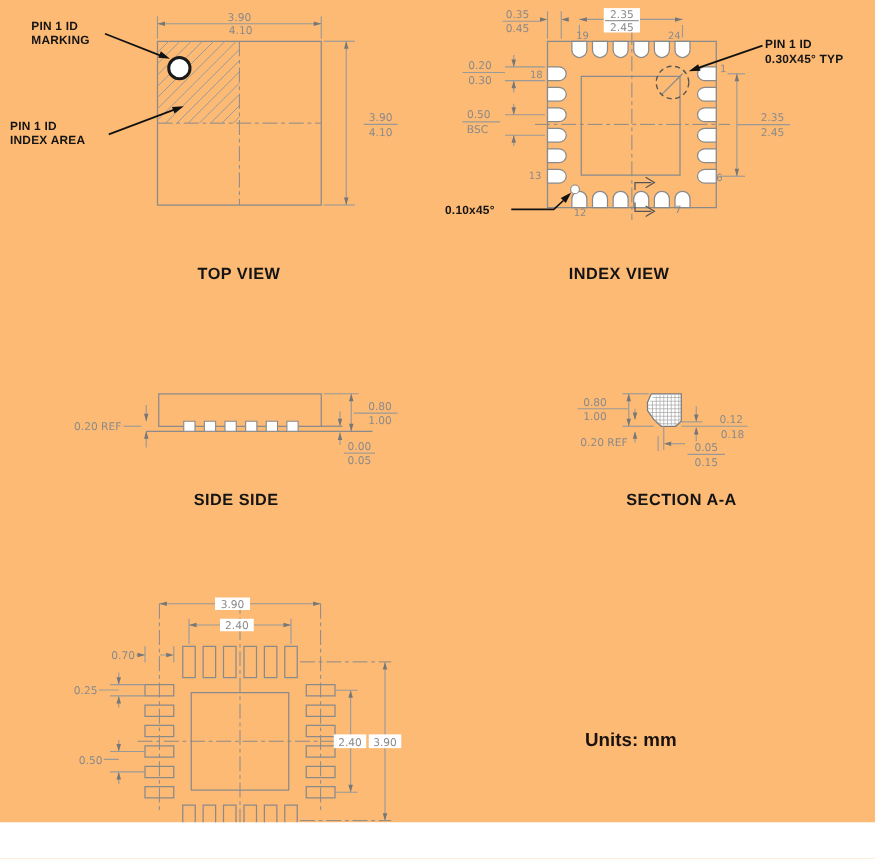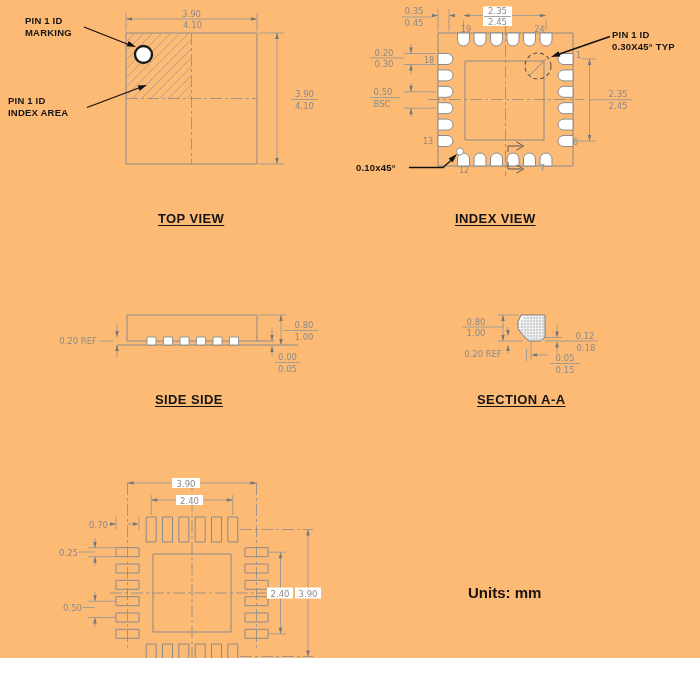--- a/index.html
+++ b/index.html
@@ -4,21 +4,21 @@
 <style>
   html,body{margin:0;padding:0;background:#fff;}
   #stage{position:relative;width:700px;height:658px;background:#fdba74;overflow:hidden;
          font-family:"Liberation Sans",sans-serif;}
   .view-svg{position:absolute;}
   svg line, svg rect, svg path.outline, svg circle, svg polyline{vector-effect:non-scaling-stroke;}
   text.dim{font:8.5px "DejaVu Sans",sans-serif;fill:#8a8a8a;}
   text.pnum{font:8px "DejaVu Sans",sans-serif;fill:#8a8a8a;}
   text.blabel{font:bold 9.5px "Liberation Sans",sans-serif;fill:#141414;letter-spacing:.2px;}
   .title{position:absolute;font:bold 13px "Liberation Sans",sans-serif;color:#141414;
-         letter-spacing:.4px;text-decoration:underline;text-underline-offset:2px;}
+         letter-spacing:.4px;text-underline-offset:2px;}
   .units{position:absolute;left:468px;top:584px;font:bold 15px "Liberation Sans",sans-serif;color:#1a120e;}
 </style>
 </head>
 <body>
 
 <div id="stage">
 
   <svg class="view-svg" style="left:0;top:0" width="340" height="235" viewBox="0 0 340 235">
     <g stroke="#8a8a8a" stroke-width="1" fill="none">
       <rect x="126" y="33" width="131" height="131"></rect>
@@ -369,16 +369,16 @@
     <text class="dim" x="108" y="527.5" text-anchor="end">0.70</text>
     <text class="dim" x="78" y="555.5" text-anchor="end">0.25</text>
     <text class="dim" x="82" y="611" text-anchor="end">0.50</text>
     <text class="dim" x="280" y="596.5" text-anchor="middle">2.40</text>
     <text class="dim" x="308" y="596.5" text-anchor="middle">3.90</text>
   </svg>
 
   <div class="title" style="left:158px;top:211px">TOP VIEW</div>
   <div class="title" style="left:455px;top:211px">INDEX VIEW</div>
   <div class="title" style="left:155px;top:392px">SIDE SIDE</div>
-  <div class="title" style="left:477px;top:392px">SECTION A-A</div>
+  <div class="title" style="left:501px;top:392px">SECTION A-A</div>
   <div class="units">Units: mm</div>
 
 </div>
 
 </body></html>

